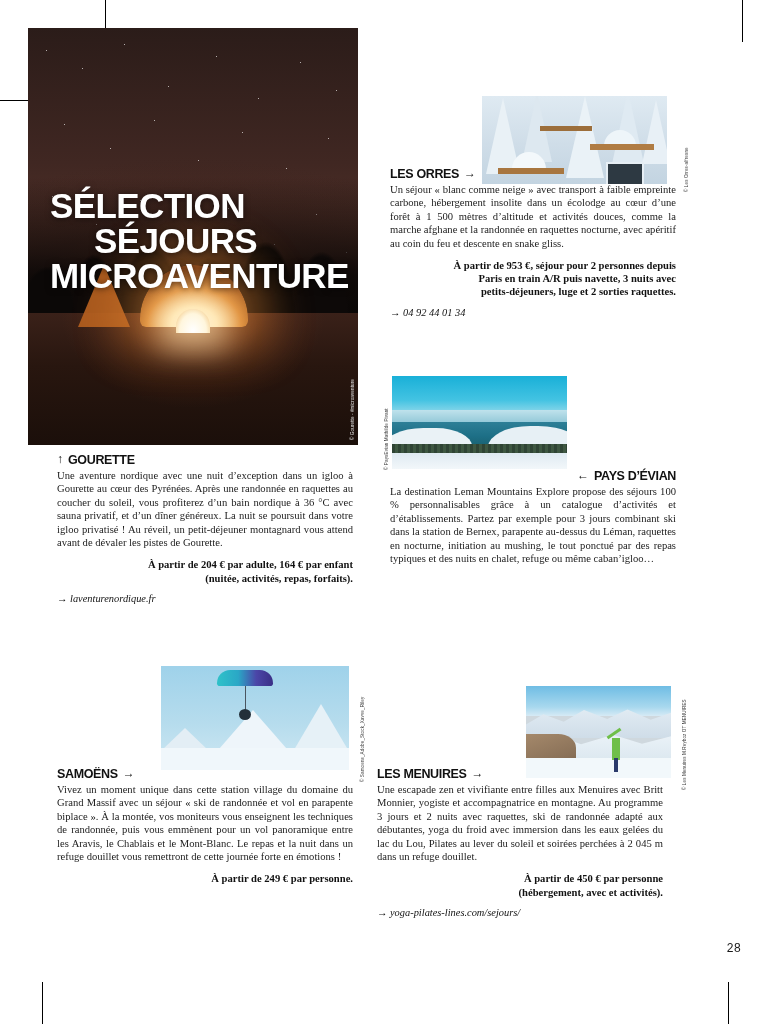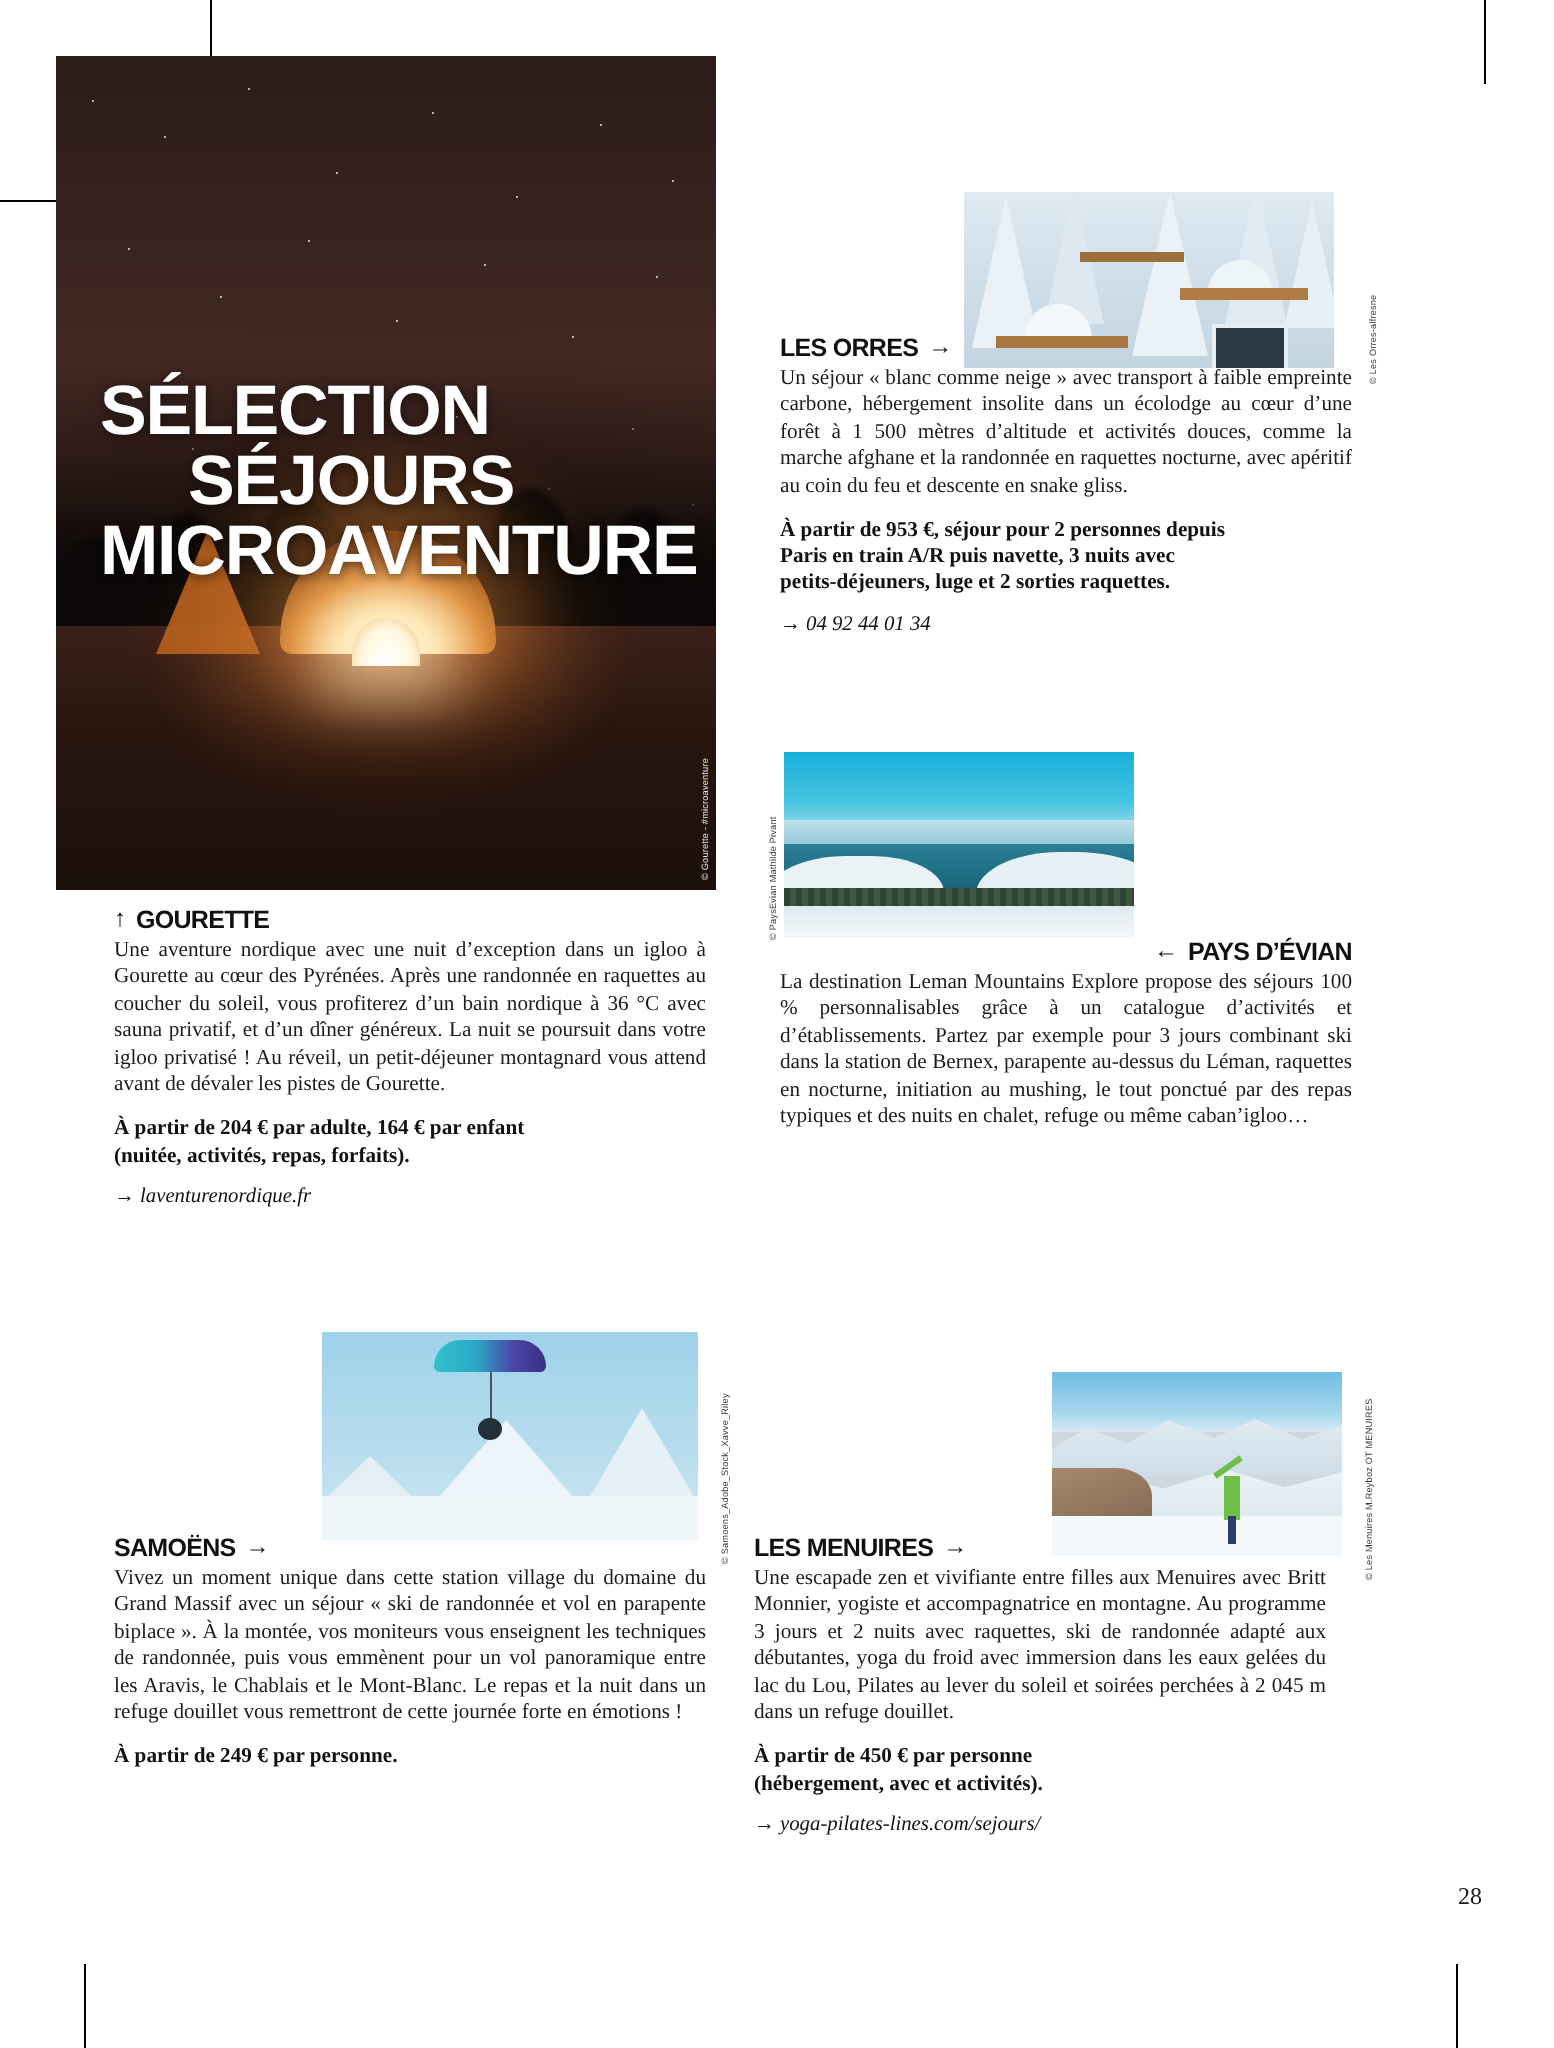--- a/index.html
+++ b/index.html
@@ -173,34 +173,35 @@
     text-align: justify;
     margin: 0;
     color: #1b1b1b;
   }
   .price {
     font-weight: bold;
     font-size: 10.6px;
     line-height: 13.2px;
     margin: 9px 0 0 0;
     color: #111;
+    text-align: right;
   }
   .link {
     font-style: italic;
     font-size: 10.4px;
     line-height: 13px;
     margin: 7px 0 0 0;
     color: #111;
   }
   .link .arw { font-style: normal; }
   .pagenum {
     position: absolute;
     right: 36px;
     bottom: 68px;
-    font-family: Liberation Serif, serif;
+    font-family: Liberation Mono, monospace;
     font-size: 12px;
     color: #1a1a1a;
   }
 </style>
 </head>
 <body>
 
 <div class="page">
 
   <div class="crop-mark crop-v" style="left:105px; top:0;"></div>

